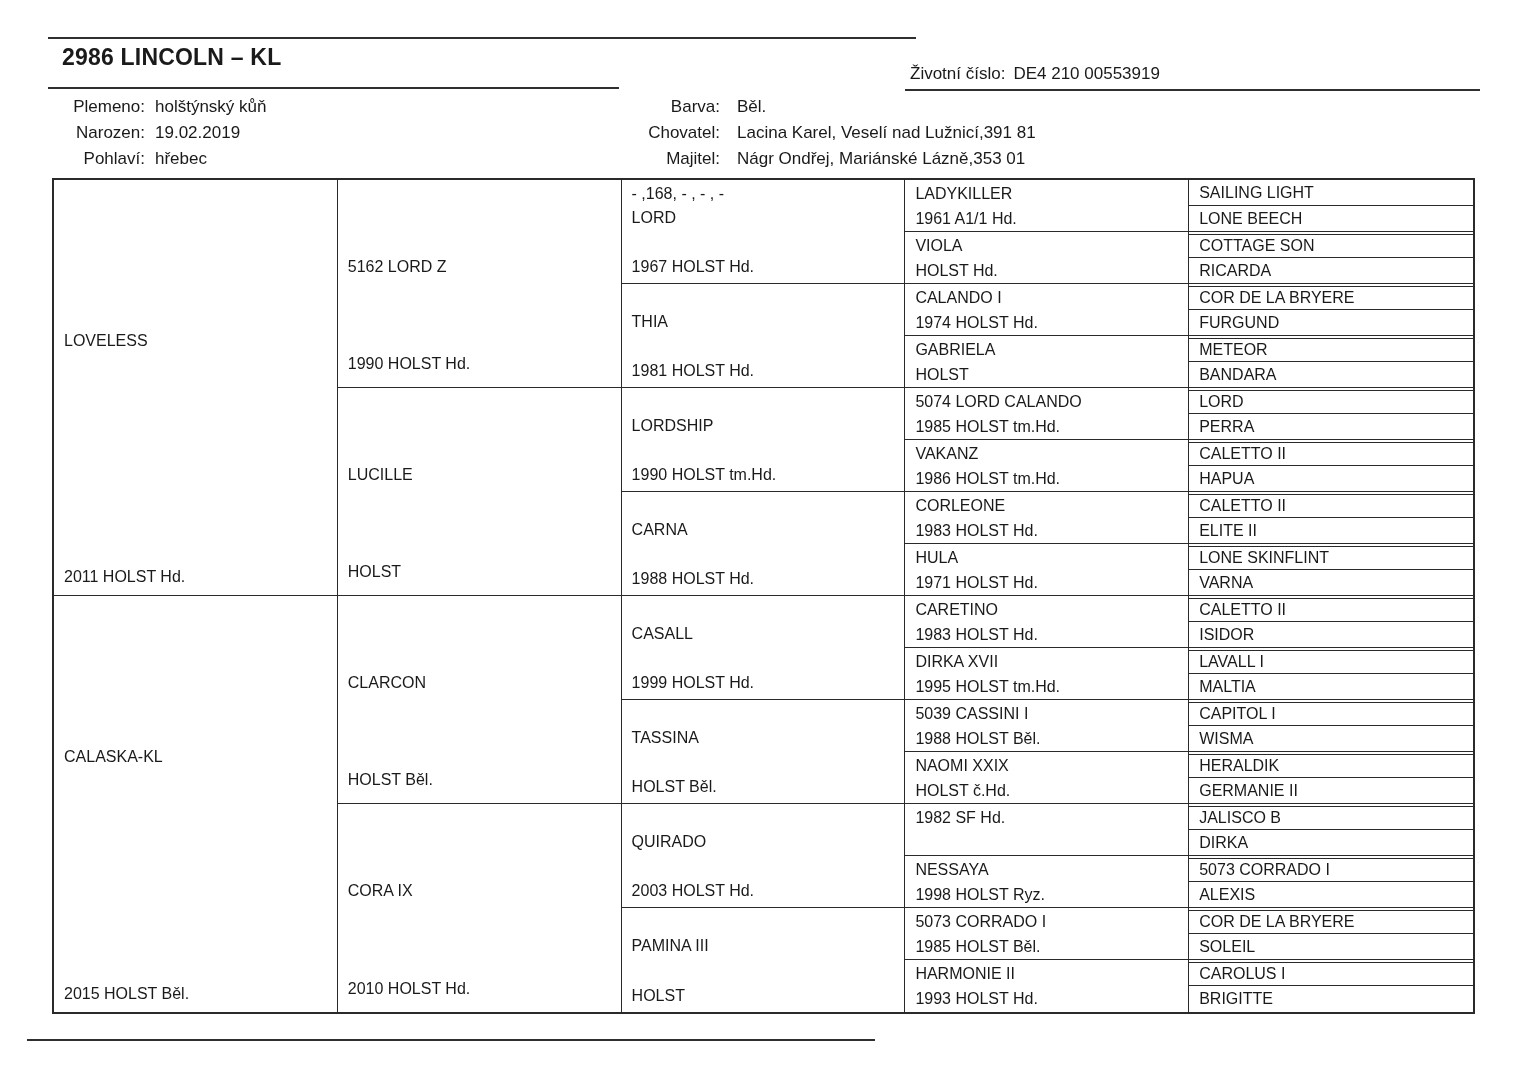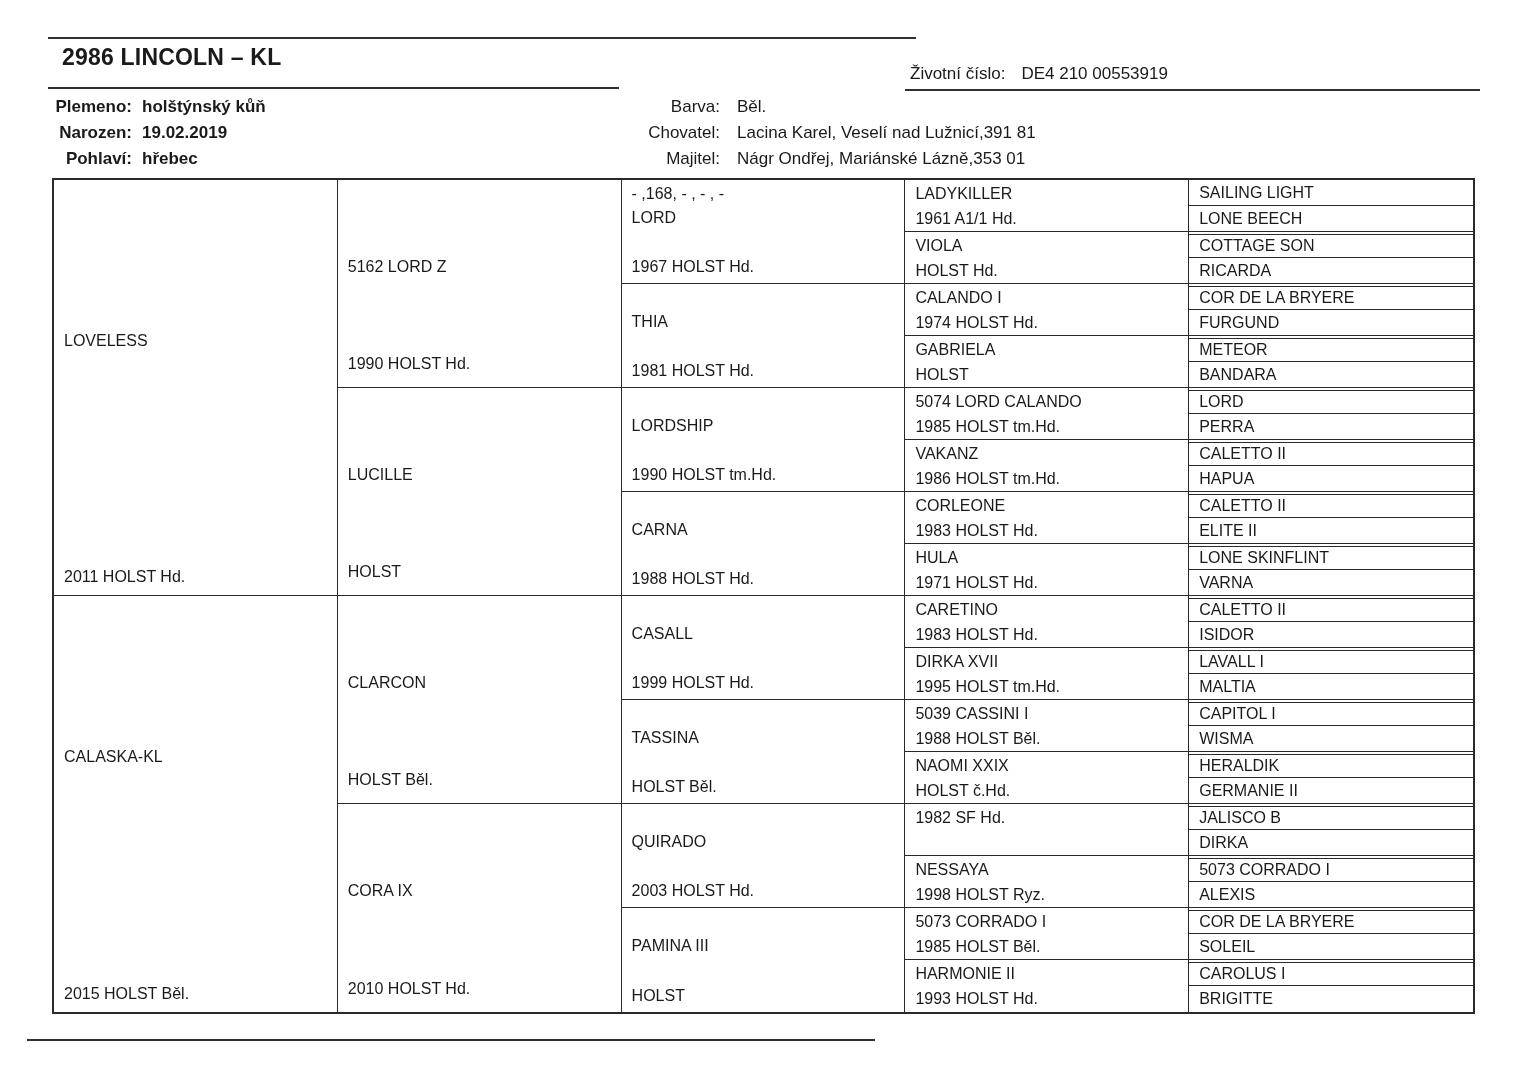--- a/index.html
+++ b/index.html
@@ -14,24 +14,24 @@
   
   .rule { position: absolute; background: #2f2f2f; }
   .rule-top      { left: 48px;  top: 37px;   width: 868px; height: 2px; }
   .rule-title    { left: 48px;  top: 87px;   width: 571px; height: 2px; }
   .rule-zivotni  { left: 905px; top: 89px;   width: 575px; height: 2px; }
   .rule-bottom   { left: 27px;  top: 1039px; width: 848px; height: 2px; }
 
   
   .title { position: absolute; left: 62px; top: 44px; font-size: 23px; font-weight: 700; letter-spacing: .2px; }
   .life-number { position: absolute; left: 910px; top: 64px; font-size: 17px; }
-  .life-number .val { margin-left: 16px; }
+  .life-number .val { margin-left: 8px; }
 
   .meta { position: absolute; }
-  .meta-left  { left: 42px;  top: 94px; font-weight: bold; }
+  .meta-left  { left: 55px;  top: 94px; }
   .meta-right { left: 560px; top: 94px; }
   .meta-row { display: flex; height: 26px; align-items: center; font-size: 17px; }
   .meta-label { text-align: right; }
   .meta-left  .meta-label { width: 90px; }
   .meta-right .meta-label { width: 160px; }
   .meta-left  .meta-value { margin-left: 10px; }
   .meta-right .meta-value { margin-left: 17px; }
 
   
   .ped {

